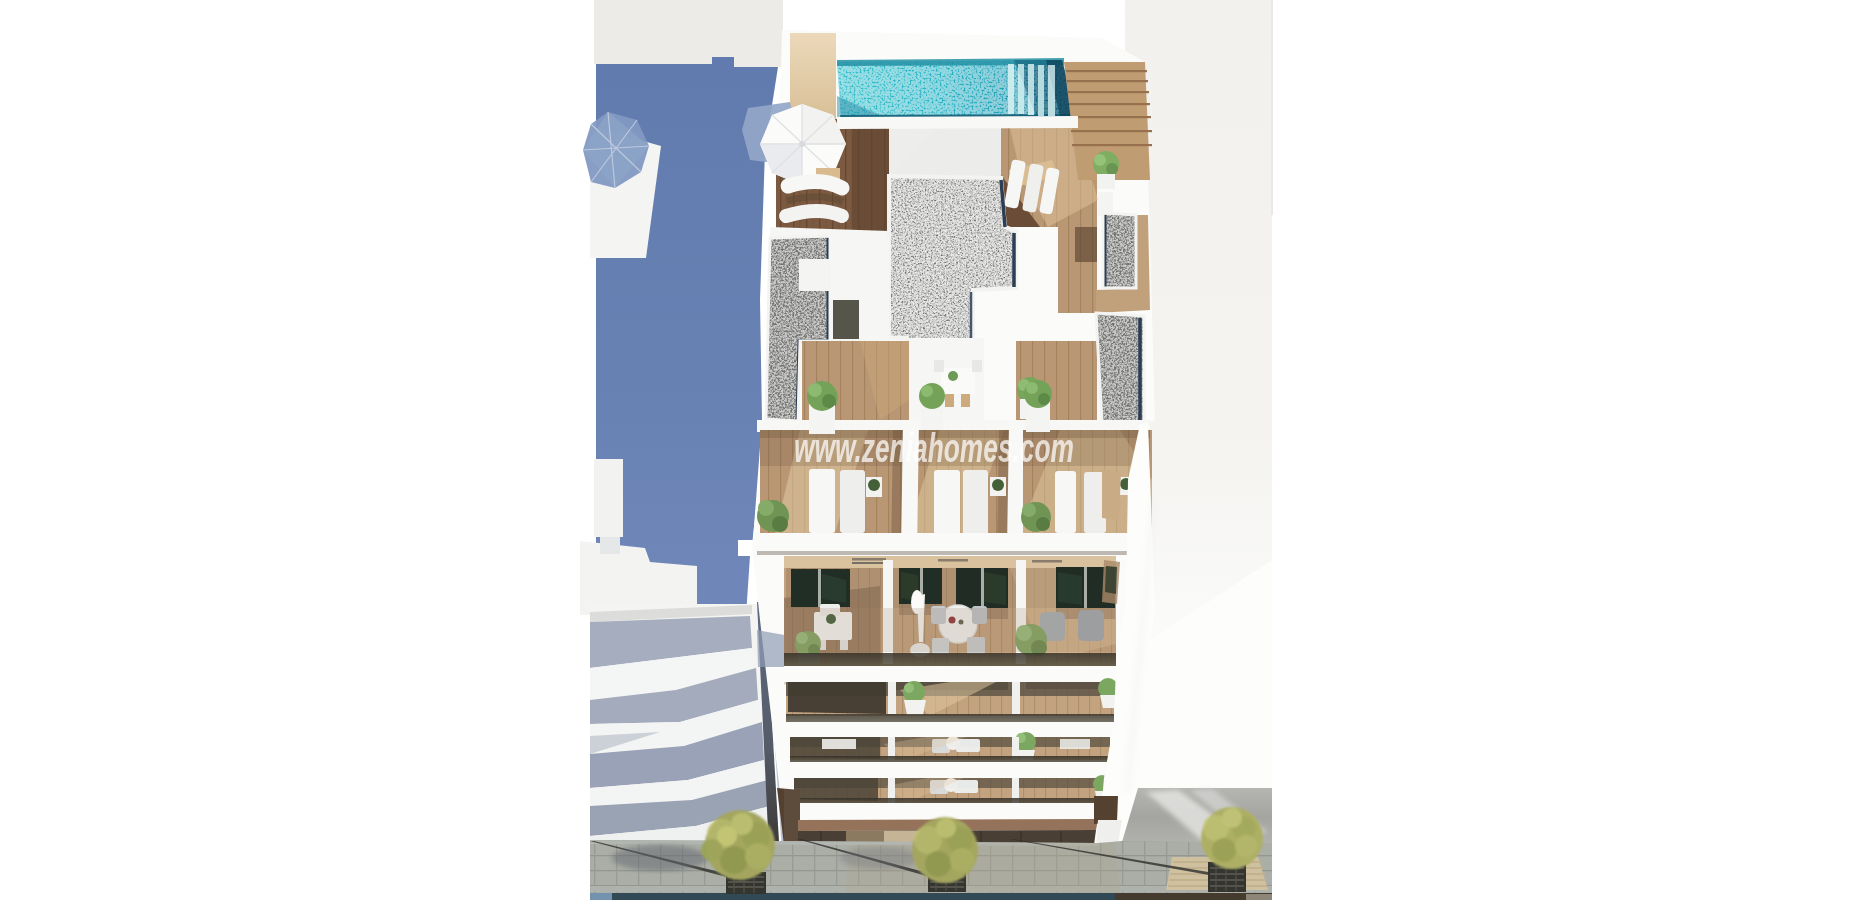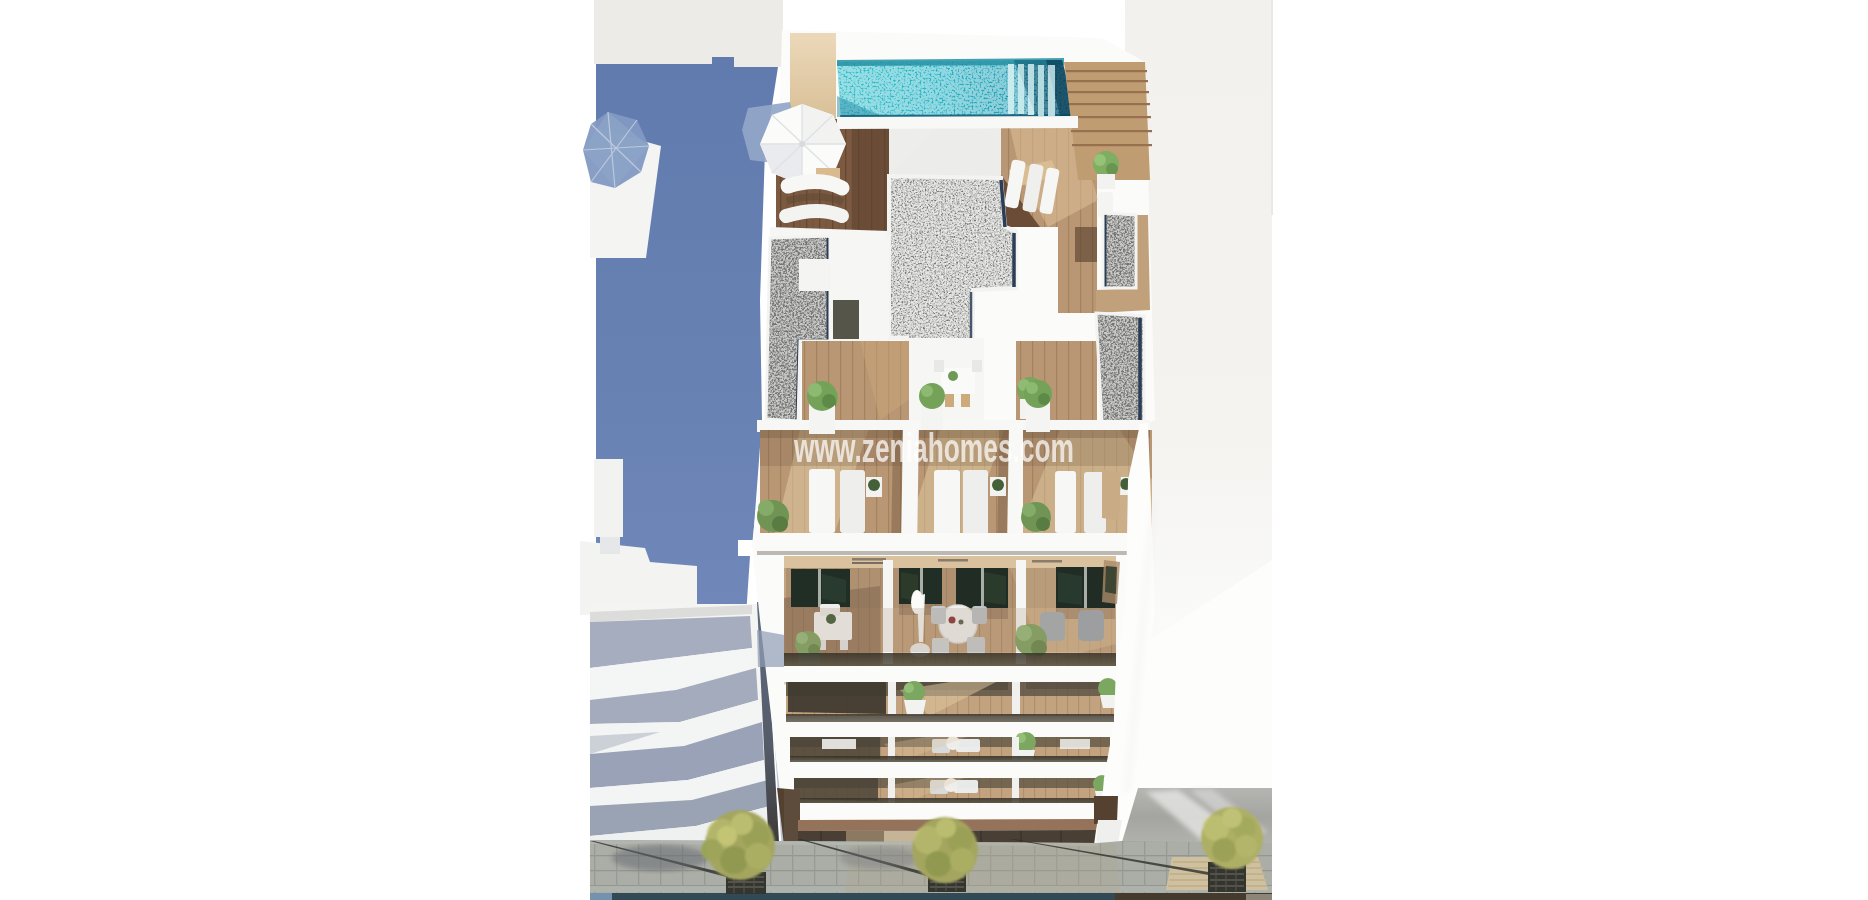--- a/index.html
+++ b/index.html
@@ -1,17 +1,17 @@
 <!DOCTYPE html>
 <html><head>
 <meta charset="utf-8">
 <style>
   html,body{margin:0;padding:0;background:#ffffff;}
   .stage{position:relative;width:1868px;height:900px;overflow:hidden;background:#a21caf;
-         font-family:"Liberation Sans", sans-serif;}
+         font-family:"Liberation Sans", sans-serif;font-style:italic;}
   svg{display:block}
 </style>
 </head>
 <body>
 <div class="stage">
 <svg width="1868" height="900" viewBox="0 0 1868 900" xmlns="http://www.w3.org/2000/svg">
 <defs>
   <linearGradient id="bgRight" x1="0" y1="0" x2="0" y2="1">
     <stop offset="0" stop-color="#f2f1ee"></stop>
     <stop offset="0.55" stop-color="#f4f3f0"></stop>

